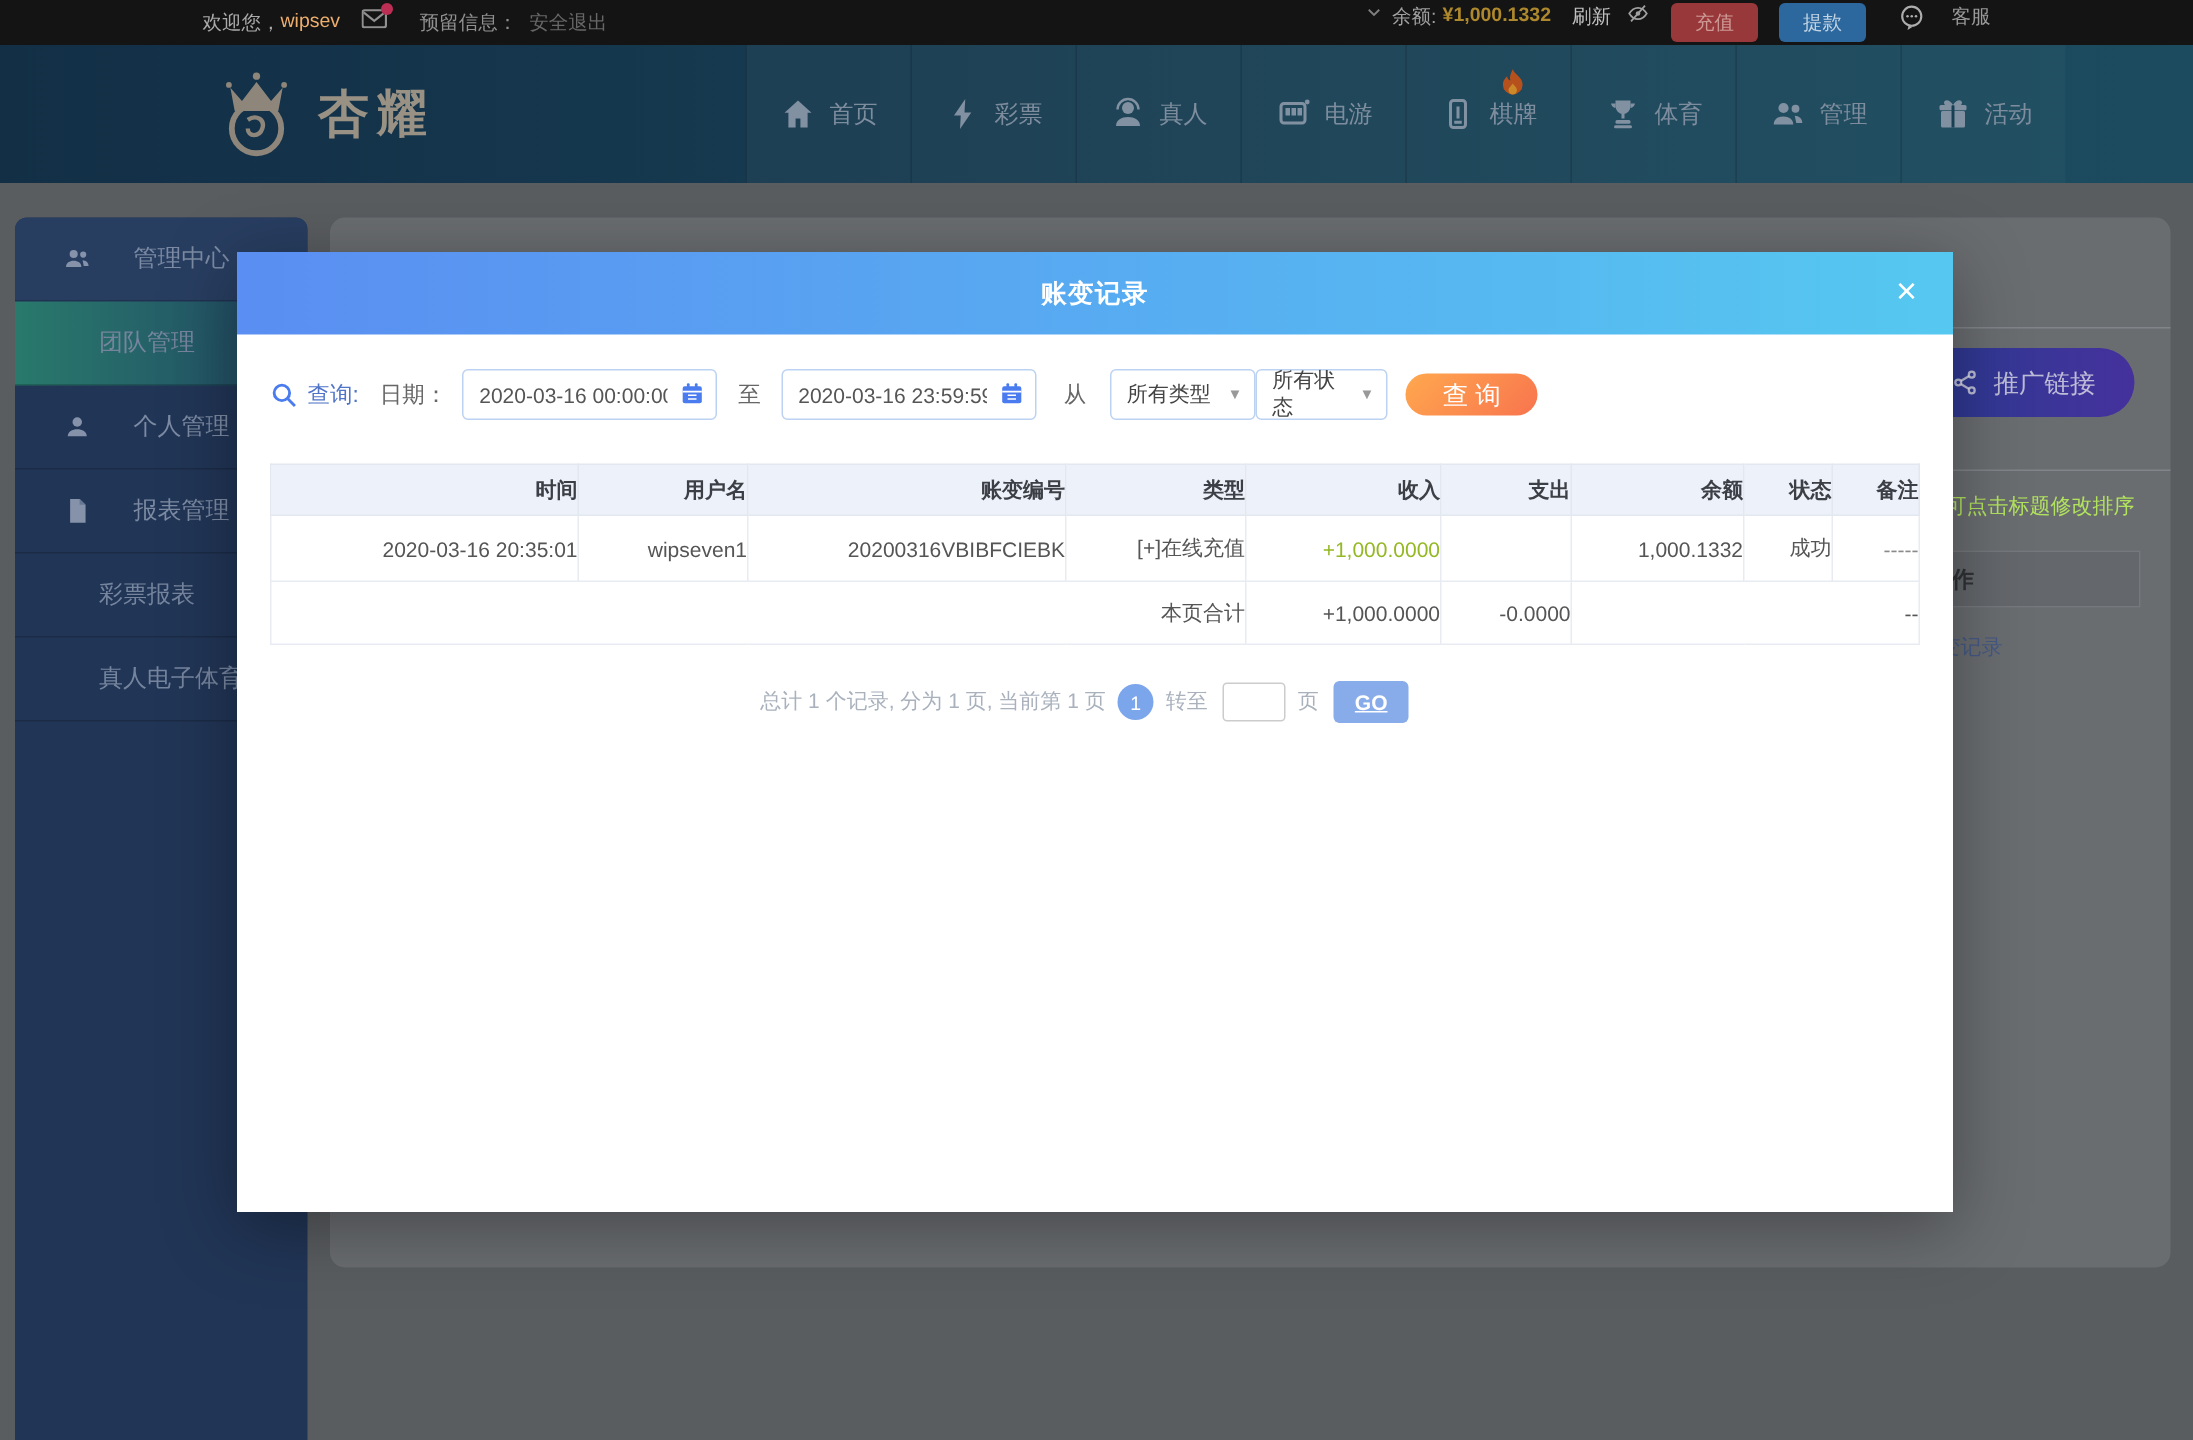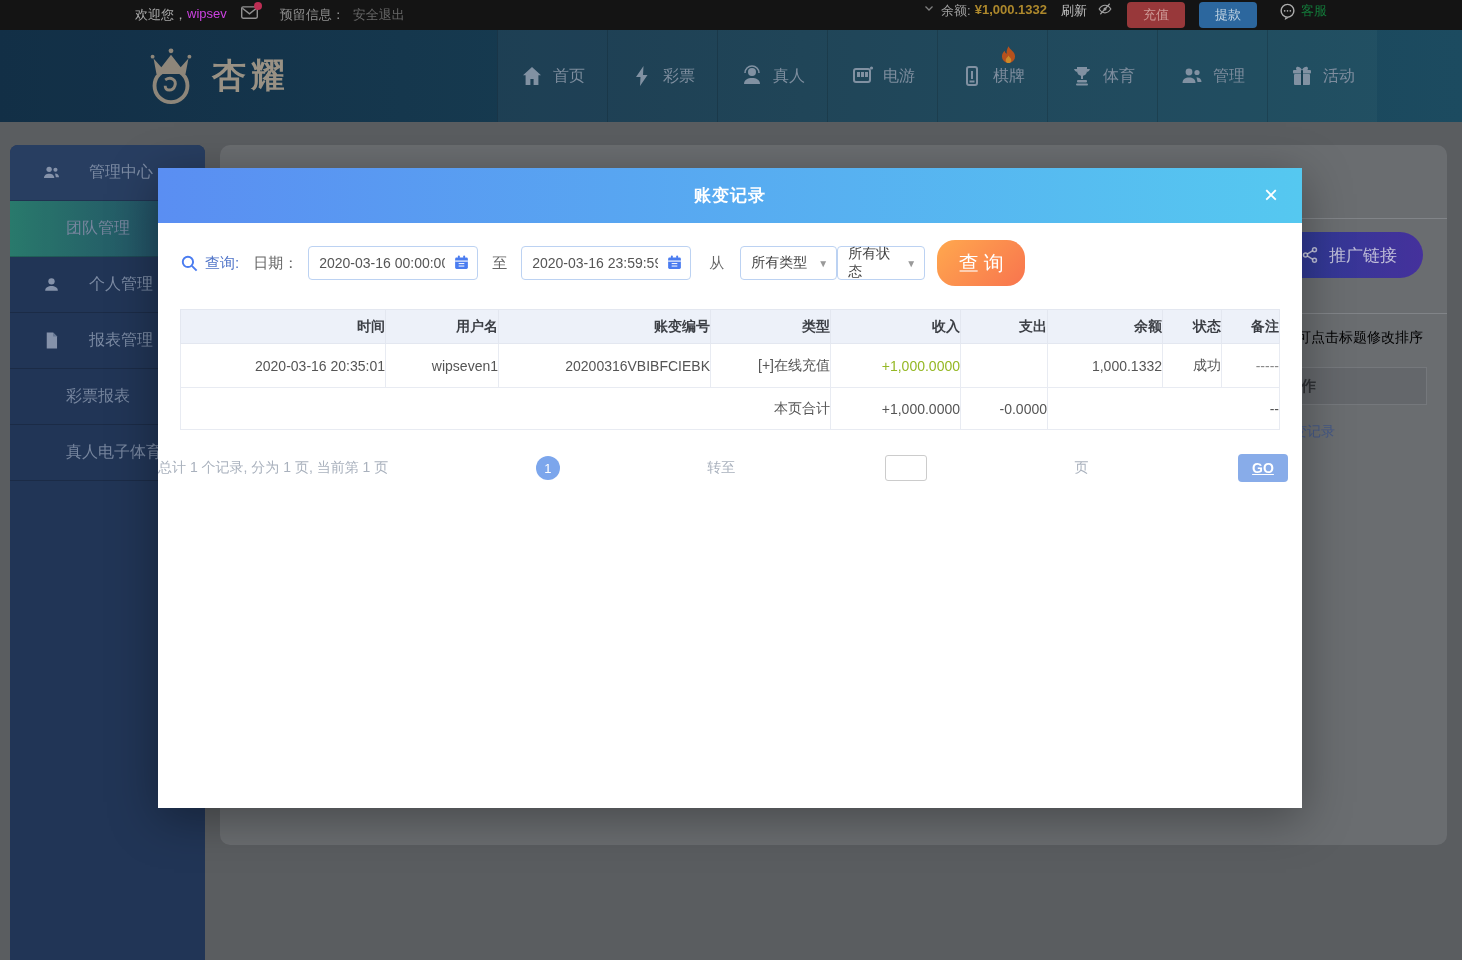--- a/index.html
+++ b/index.html
@@ -9,37 +9,37 @@
     background:#606366; position:relative; font-size:14px;
   }
   
   .topbar{
     position:absolute; top:0; left:0; right:0; height:30px; background:#161616;
     display:flex; align-items:center; justify-content:space-between;
     padding:0 135px; font-size:13px; color:#b0b0b0; z-index:1;
   }
   .tb-group{ display:flex; align-items:flex-start; }
   .tb-welcome{ color:#b5b5b5; }
-  .tb-username{ color:#d946ef; cursor:pointer; }
+  .tb-username{ color:#fdba74; cursor:pointer; }
   .tb-mail{ position:relative; margin-left:14px; cursor:pointer; display:flex; }
   .tb-mail .dot{ position:absolute; top:-4px; right:-4px; width:8px; height:8px;
     border-radius:50%; background:#c9315a; }
   .tb-reserved{ margin-left:22px; color:#9a9a9a; }
   .tb-logout{ margin-left:8px; color:#6e6e6e; cursor:pointer; }
   .tb-caret{ display:flex; margin-right:6px; cursor:pointer; }
   .tb-balance-label{ color:#ababab; }
   .tb-balance-value{ color:#b8912f; margin-left:4px; font-weight:bold; }
   .tb-refresh{ margin-left:14px; color:#cfcfcf; cursor:pointer; }
   .tb-eye{ margin-left:10px; display:flex; cursor:pointer; }
   .tb-btn{ border:none; border-radius:4px; font-size:13px; padding:4px 16px;
     margin-left:14px; cursor:pointer; }
   .tb-btn.recharge{ background:#a23c3e; color:#dba4a0; }
   .tb-btn.withdraw{ background:#2f6ea8; color:#cfe2f2; }
-  .tb-service{ display:flex; align-items:center; margin-left:22px; gap:5px;
-    color:#15803d; cursor:pointer; }
+  .tb-service{ display:flex; align-items:center; margin-left:22px; gap:18px;
+    color:#a3a3a3; cursor:pointer; }
   
   .navbar{
     position:absolute; top:30px; left:0; right:0; height:92px;
     background:linear-gradient(90deg,#14324b 0%,#1a4459 55%,#1e5066 100%);
     display:flex; align-items:center; z-index:1;
   }
   .brand{ margin-left:140px; display:flex; align-items:center; gap:10px; cursor:pointer; }
   .brand-text{ font-size:34px; font-weight:bold; color:#a39b8d; letter-spacing:5px; }
   .nav-items{ margin-left:auto; margin-right:85px; display:flex; height:92px; }
   .nav-item{
@@ -73,21 +73,21 @@
   }
   .panel-row1{ height:74px; border-bottom:1px solid #8a8d91; }
   .promo-btn{
     position:absolute; top:87px; right:24px; height:46px; border-radius:23px;
     padding:0 26px; display:flex; align-items:center; gap:10px;
     background:linear-gradient(90deg,#2e3f9c,#4a35a6); color:rgba(255,255,255,0.72);
     font-size:17px; border:none; cursor:pointer;
   }
   .panel-div2{ position:absolute; top:168px; left:0; right:0;
     border-top:1px solid #8a8d91; }
-  .sort-hint{ position:absolute; top:184px; right:24px; color:#000000; font-size:14px; }
+  .sort-hint{ position:absolute; top:184px; right:24px; color:#bef264; font-size:14px; }
   .op-bar{
     position:absolute; top:222px; left:20px; right:20px; height:38px;
     background:#6b6e72; border:1px solid #7d8084; display:flex; align-items:center;
     justify-content:flex-end; padding-right:110px; color:#33363a;
     font-weight:bold; font-size:15px;
   }
   .op-link{ position:absolute; top:278px; right:112px; color:#4a5f8e;
     font-size:14px; cursor:pointer; }
   
   .overlay{ position:absolute; inset:0; background:rgba(0,0,0,0.06); z-index:20; }
@@ -120,38 +120,38 @@
   .q-to{ margin:0 14px; } .q-from{ margin:0 16px 0 18px; }
   .select-box{
     height:34px; border:1px solid #bcd2f2; border-radius:4px; background:#fff;
     display:flex; align-items:center; justify-content:space-between;
     padding:0 8px 0 10px; color:#444; font-size:14px; cursor:pointer;
   }
   .select-type{ width:97px; margin-right:0; }
   .select-status{ width:88px; }
   .select-caret{ color:#999; font-size:10px; margin-left:4px; }
   .query-btn{
-    margin-left:12px; width:88px; height:46px; border:none; border-radius:18px;
-    background:linear-gradient(135deg,#ffa84e,#f8744e); color:#fff; font-size:20px;
-    cursor:pointer; font-family:Liberation Serif, serif;
+    margin-left:12px; width:88px; height:28px; border:none; border-radius:18px;
+    background:linear-gradient(135deg,#ffa84e,#f8744e); color:#fff; font-size:17px;
+    cursor:pointer; font-family:Liberation Sans, sans-serif;
   }
   .records-table{
     margin:28px 22px 0; width:1100px; border-collapse:collapse;
     table-layout:fixed; font-size:14px; color:#555; text-align:right;
   }
   .records-table th{
     background:#edf1f9; height:34px; font-weight:bold; color:#3c3f45;
     border:1px solid #e3e7f0; font-size:14px;
   }
   .records-table td{ height:44px; border:1px solid #e8ebf2; background:#fff; }
   .records-table tr.summary td{ height:42px; }
   .income-pos{ color:#95b825; }
   .remark{ color:#8a8a8a; }
   .pagination{
-    margin:24px 14px 0 0; display:flex; justify-content:space-between;
+    margin:24px 14px 0 0; display:flex; justify-content:center;
     align-items:center; color:#a9b1bd; font-size:14px;
   }
   .page-circle{
     width:24px; height:24px; border-radius:50%; background:#7ca6ec; color:#fff;
     display:flex; align-items:center; justify-content:center; font-size:13px;
     margin:0 8px; cursor:pointer;
   }
   .goto-label{ margin-right:10px; }
   .page-input{ width:42px; height:26px; border:1px solid #ccc; border-radius:3px;
     padding:0 4px; font-size:13px; }

